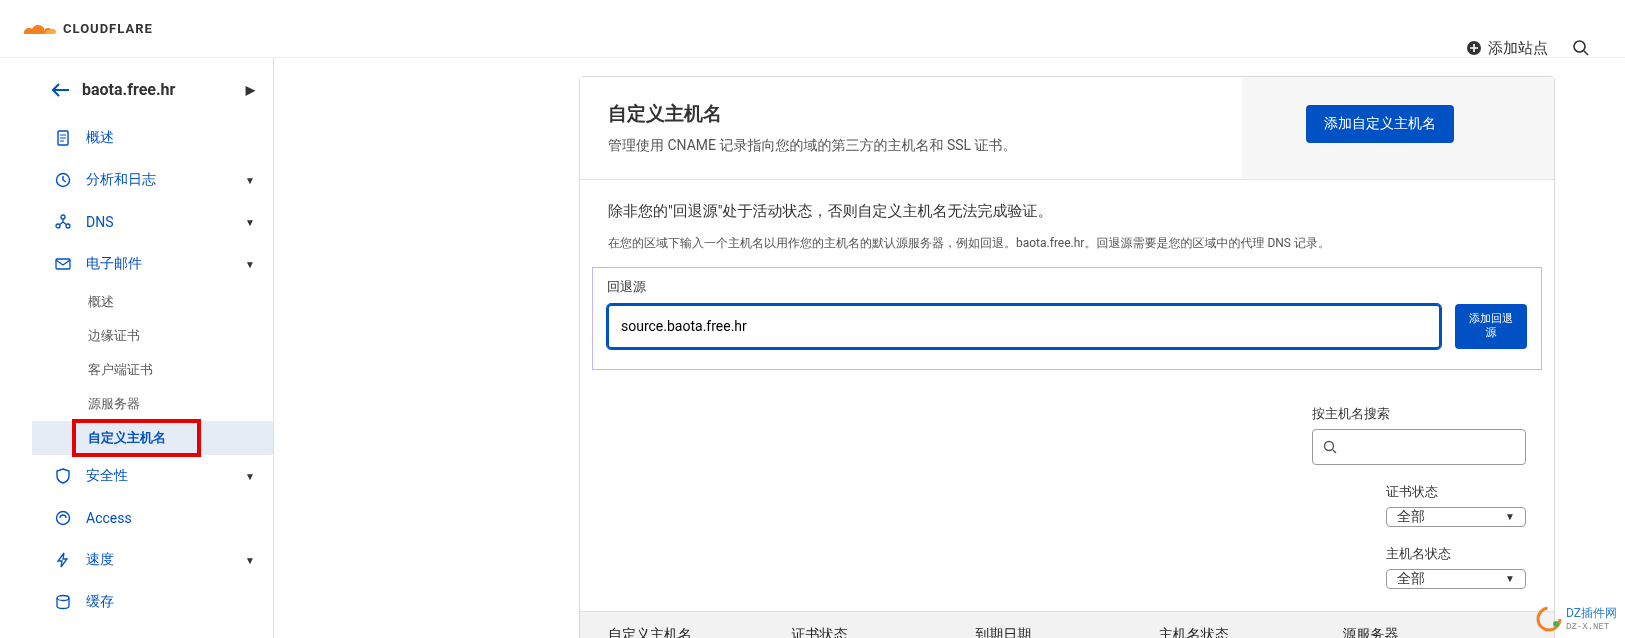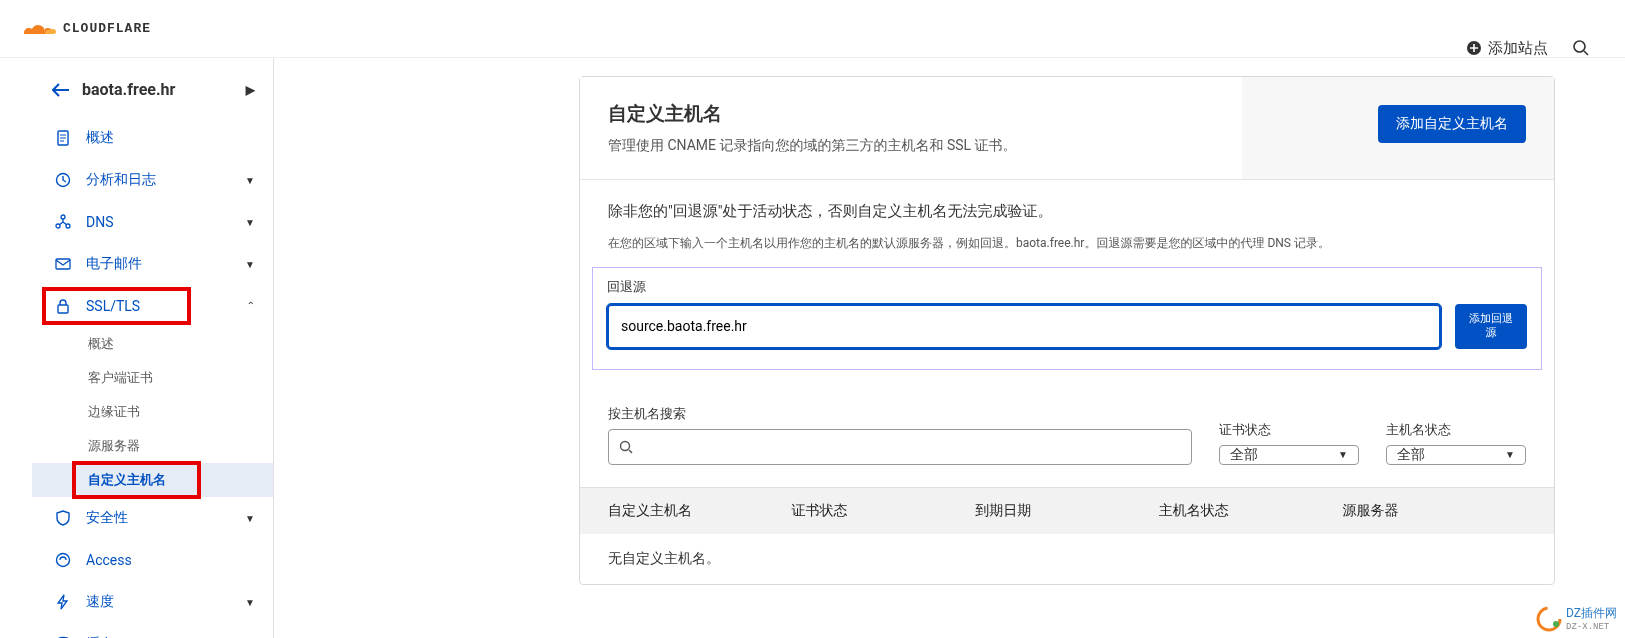--- a/index.html
+++ b/index.html
@@ -28,35 +28,35 @@
 .sub-item.active { background: #e6ecf5; color: #0051c3; font-weight: 700; position: relative; }
 .sub-item.active.boxed::after { content: ''; position: absolute; left: 40px; right: 72px; top: -2px; bottom: -2px; border: 4px solid #e60000; pointer-events: none; }
 
 .main { flex: 1; padding: 18px 70px 0 305px; overflow-y: auto; }
 
 .panel { border: 1px solid #d9d9d9; border-radius: 4px; margin-bottom: 20px; background: #fff; }
 .panel-header { display: flex; padding: 24px 28px; border-bottom: 1px solid #e5e5e5; background: linear-gradient(to right, #fff 0%, #fff 68%, #f7f7f7 68%, #f7f7f7 100%); }
 .panel-header-left { flex: 1; }
 .panel-title { font-size: 19px; font-weight: 700; margin-bottom: 10px; }
 .panel-subtitle { font-size: 14px; color: #555; }
-.panel-header-right { width: 220px; display: flex; align-items: flex-start; justify-content: flex-end; padding-top: 4px; }
+.panel-header-right { width: 220px; display: flex; align-items: flex-start; justify-content: flex-start; padding-top: 4px; }
 
 .btn-primary { background: #0051c3; color: #fff; border: none; padding: 10px 18px; font-size: 14px; border-radius: 4px; cursor: pointer; }
 .btn-primary.small { padding: 8px 10px; font-size: 11px; line-height: 1.3; width: 72px; text-align: center; }
 
 .panel-body { padding: 22px 28px; }
 .fallback-note { font-size: 15px; margin-bottom: 14px; }
 .fallback-help { font-size: 12px; color: #555; margin-bottom: 15px; }
 
 .fallback-box { border: 1px solid #c4b5fd; padding: 10px 14px 20px 14px; margin: 1px -16px; }
 .fallback-label { font-size: 13px; margin-bottom: 8px; }
 .fallback-row { display: flex; gap: 14px; align-items: stretch; }
 .fallback-input { flex: 1; border: 2px solid #0051c3; outline: 1px solid #0051c3; border-radius: 4px; padding: 9px 12px; font-size: 14px; }
 
-.search-section { padding: 12px 28px 22px 28px; display: flex; gap: 27px; align-items: flex-end; }
+.search-section { padding: 12px 28px 22px 28px; display: flex; gap: 18px; align-items: flex-end; flex-direction: column; }
 .search-col { display: flex; flex-direction: column; gap: 6px; }
 .search-col.grow { flex: 1; }
 .col-label { font-size: 13px; color: #333; }
 .search-box { border: 1px solid #999; border-radius: 4px; display: flex; align-items: center; padding: 6px 10px; height: 36px; }
 .search-box input { border: none; outline: none; flex: 1; font-size: 14px; background: transparent; }
 .select-box { border: 1px solid #999; border-radius: 4px; padding: 8px 10px; min-width: 140px; display: flex; align-items: center; justify-content: space-between; font-size: 14px; height: 20px; cursor: pointer; }
 
 .table-header { display: flex; background: #f2f2f2; padding: 14px 28px; font-size: 14px; font-weight: 400; color: #222; border-top: 1px solid #e0e0e0; }
 .th { flex: 1; }
 .empty-row { padding: 16px 28px; font-size: 14px; }
@@ -67,21 +67,21 @@
 </style>
 </head>
 <body>
 
 <div class="header">
   <div class="logo">
     <svg width="40" height="22" viewBox="0 0 40 22">
         <path d="M27 14c0-4-3-7-7-7-3 0-5 2-6 4-1-1-2-1-3-1-3 0-5 2-5 5 0 0 0 1 0 1h24c2 0 4-1 4-3 0-2-2-3-4-3-1 0-2 0-3 1z" fill="#f48120"></path>
         <path d="M30 12c-1 0-2 0-2 1l-1 2c0 1 0 1 1 1h8c1 0 2-1 2-2 0-2-1-3-3-3-2 0-4 1-5 1z" fill="#faad3f"></path>
       </svg>
-    <span style="font-weight:700;font-size:13px;letter-spacing:1px;font-family:Liberation Mono, monospace;">CLOUDFLARE</span>
+    <span style="font-weight:700;font-size:13px;letter-spacing:1px;">CLOUDFLARE</span>
   </div>
   <div class="header-right">
     <div class="add-site">
       <svg width="16" height="16" viewBox="0 0 16 16">
           <circle cx="8" cy="8" r="7" fill="#333"></circle>
           <path d="M8 4v8M4 8h8" stroke="#fff" stroke-width="1.6"></path>
         </svg>
       <span>添加站点</span>
     </div>
     <svg class="search-ico" width="18" height="18" viewBox="0 0 18 18">
@@ -141,34 +141,24 @@
       <span class="nav-icon">
           <svg width="16" height="16" viewBox="0 0 16 16">
             <rect x="1" y="3" width="14" height="10" rx="1" fill="none" stroke="#0051c3" stroke-width="1.3"></rect>
             <path d="M1 4l7 5 7-5" fill="none" stroke="#0051c3" stroke-width="1.3"></path>
           </svg>
         </span>
       <span>电子邮件</span>
       <span class="caret">▼</span>
     </div>
 
-    <div class="nav-item boxed">
-      <span class="nav-icon">
-          <svg width="16" height="16" viewBox="0 0 16 16">
-            <rect x="3" y="7" width="10" height="8" rx="1" fill="none" stroke="#0051c3" stroke-width="1.4"></rect>
-            <path d="M5 7V5a3 3 0 016 0v2" fill="none" stroke="#0051c3" stroke-width="1.4"></path>
-          </svg>
-        </span>
-      <span>SSL/TLS</span>
-      <span class="caret" style="transform:translateY(-1px)">⌃</span>
-    </div>
 
     <div class="sub-item">概述</div>
+    <div class="sub-item">边缘证书</div>
     <div class="sub-item">客户端证书</div>
-    <div class="sub-item">边缘证书</div>
     <div class="sub-item">源服务器</div>
     <div class="sub-item active boxed">自定义主机名</div>
 
     <div class="nav-item">
       <span class="nav-icon">
           <svg width="16" height="16" viewBox="0 0 16 16">
             <path d="M8 1l6 2v5c0 4-3 6-6 7-3-1-6-3-6-7V3l6-2z" fill="none" stroke="#0051c3" stroke-width="1.4"></path>
           </svg>
         </span>
       <span>安全性</span>

